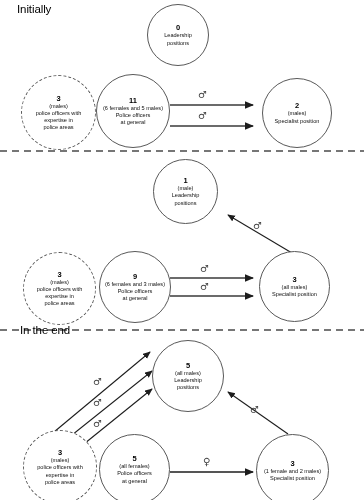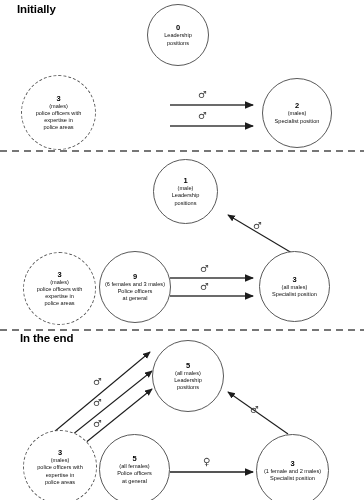--- a/index.html
+++ b/index.html
@@ -4,21 +4,21 @@
 <style>
   html,body{margin:0;padding:0;}
   body{
     width:364px;height:500px;background:#ffffff;
     font-family:"Liberation Sans", sans-serif;
     color:#1a1a1a;overflow:hidden;position:relative;
   }
   .stage{position:absolute;inset:0;}
   svg.layer{position:absolute;left:0;top:0;width:364px;height:500px;}
   .sec-title{
-    position:absolute;font-weight:bold;font-size:11.5px;
+    position:absolute;font-weight:normal;font-size:11.5px;
     letter-spacing:-0.1px;color:#000;white-space:nowrap;
   }
   .node{
     position:absolute;border:1px solid #595959;border-radius:50%;
     background:#fff;display:flex;flex-direction:column;
     align-items:center;justify-content:center;text-align:center;
     box-sizing:border-box;
   }
   .node.dashed{border-style:dashed;border-width:1px;}
   .node .num{font-weight:bold;font-size:7.5px;line-height:9px;color:#000;}
@@ -69,20 +69,26 @@
   </div>
 
   <div class="node dashed" style="left:21px;top:75px;width:75px;height:75px;">
     <div class="num">3</div>
     <div class="sub">(males)</div>
     <div class="sub">police officers with</div>
     <div class="sub">expertise in</div>
     <div class="sub">police areas</div>
   </div>
 
+  <div class="node" style="left:96px;top:74px;width:74px;height:74px;">
+    <div class="num">11</div>
+    <div class="sub">(6 females and 5 males)</div>
+    <div class="sub">Police officers</div>
+    <div class="sub">at general</div>
+  </div>
 
   <div class="node" style="left:262px;top:78px;width:70px;height:70px;">
     <div class="num">2</div>
     <div class="sub">(males)</div>
     <div class="sub">Specialist position</div>
   </div>
 
   <div class="glyph" style="left:198px;top:90px;">♂</div>
   <div class="glyph" style="left:198px;top:111px;">♂</div>
 
@@ -112,21 +118,21 @@
   <div class="node" style="left:259px;top:251px;width:71px;height:71px;">
     <div class="num">3</div>
     <div class="sub">(all males)</div>
     <div class="sub">Specialist position</div>
   </div>
 
   <div class="glyph" style="left:200px;top:264px;">♂</div>
   <div class="glyph" style="left:200px;top:282px;">♂</div>
   <div class="glyph" style="left:253px;top:221px;">♂</div>
 
-  <div class="sec-title" style="left:20px;top:332px;">In the end</div>
+  <div class="sec-title" style="left:20px;top:324px;">In the end</div>
 
   <div class="node" style="left:152px;top:340px;width:72px;height:72px;">
     <div class="num">5</div>
     <div class="sub">(all males)</div>
     <div class="sub">Leadership</div>
     <div class="sub">positions</div>
   </div>
 
   <div class="node dashed" style="left:23px;top:430px;width:74px;height:74px;">
     <div class="num">3</div>

